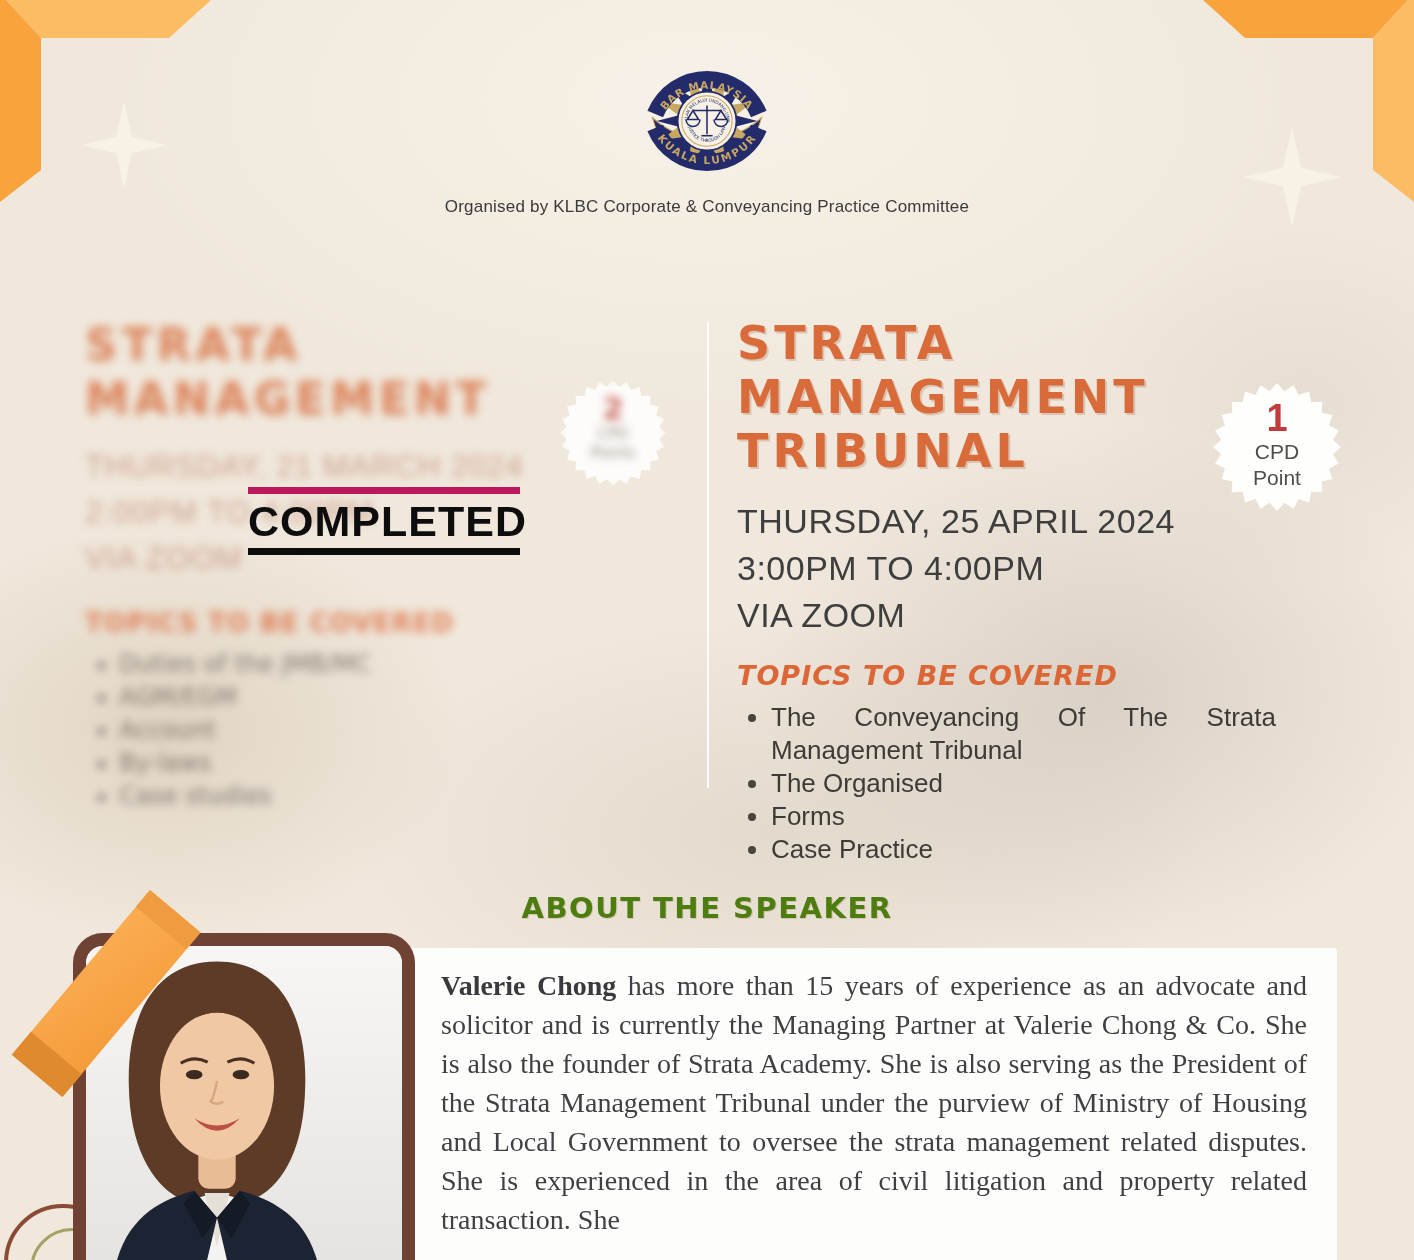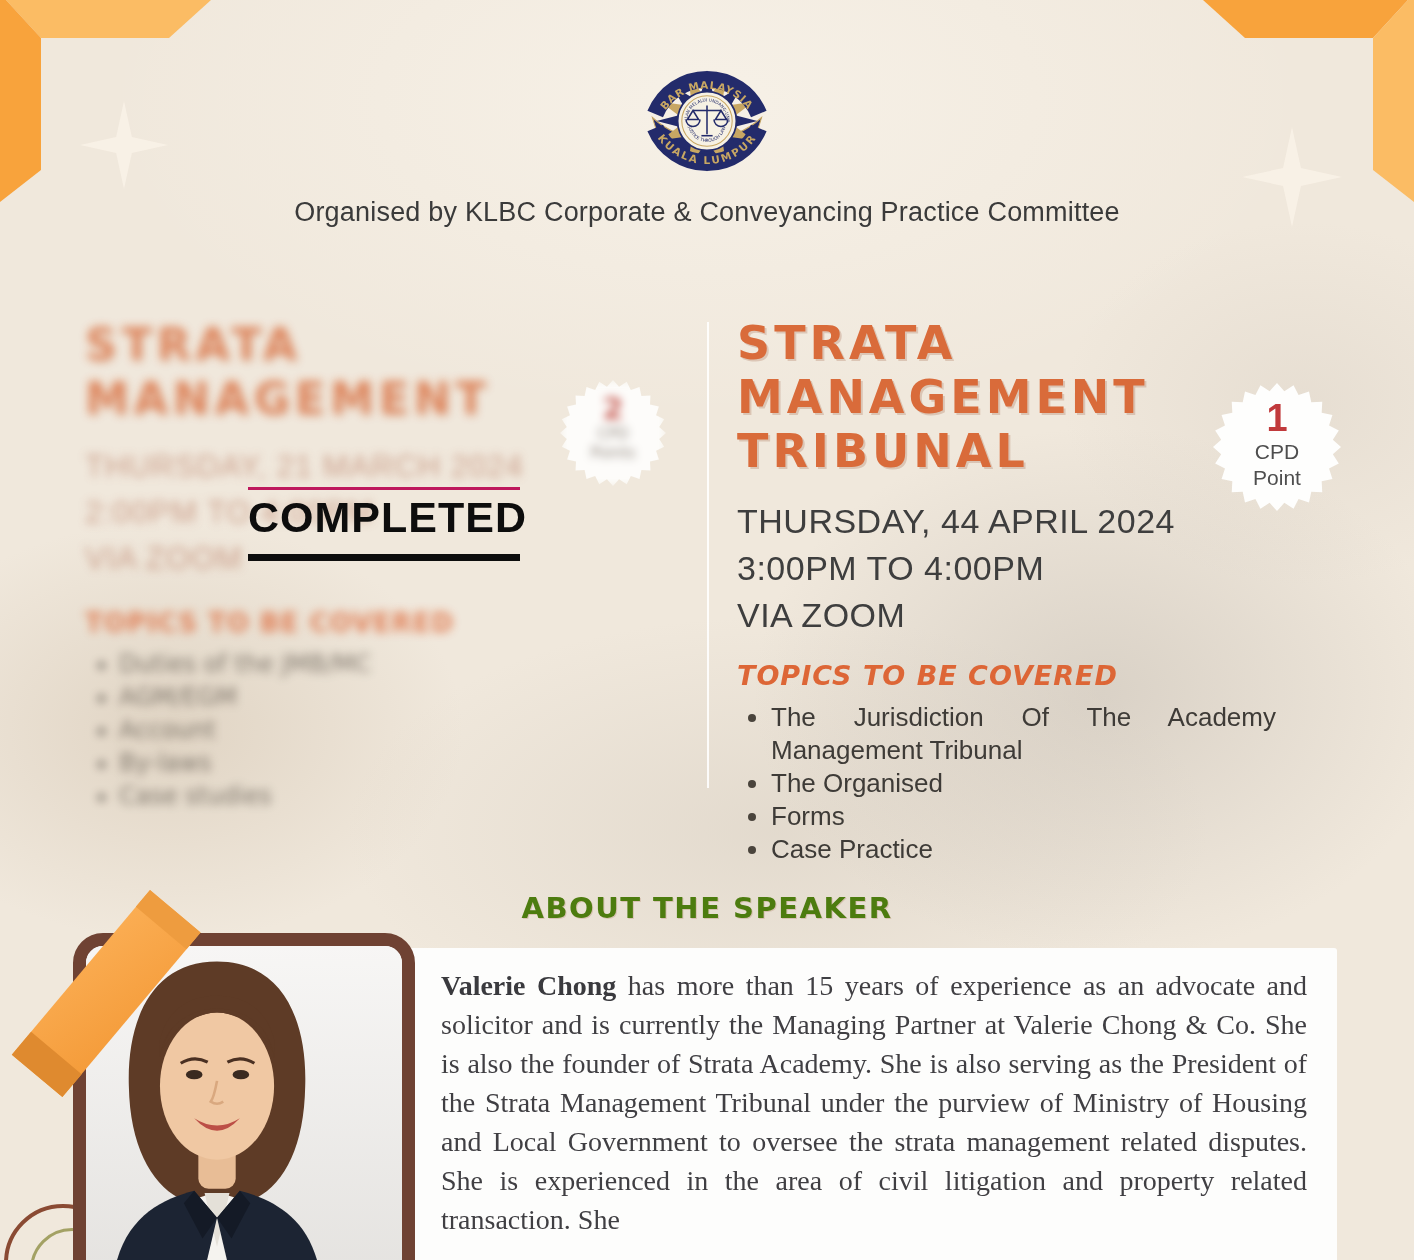--- a/index.html
+++ b/index.html
@@ -24,21 +24,21 @@
   
   .sparkle{
     z-index:1;background:#F8F1E6;opacity:.92;
     clip-path:polygon(50% 0%,59% 41%,100% 50%,59% 59%,50% 100%,41% 59%,0% 50%,41% 41%);
   }
   
   .logo{left:637px;top:50px;width:140px;height:142px;z-index:2;}
   
   .organiser{
     left:0;right:0;top:197px;text-align:center;z-index:2;
-    font-family:"Liberation Sans",sans-serif;font-size:27px;color:#3A3A3A;letter-spacing:.2px;
+    font-family:"Liberation Sans",sans-serif;font-size:17px;color:#3A3A3A;letter-spacing:.2px;
   }
   
   .divider{left:707px;top:322px;width:2px;height:466px;background:rgba(255,255,255,.88);z-index:2;}
   .event-title{
     font-weight:bold;color:#D96B3A;text-shadow:2px 2px 0 rgba(146,74,40,.22);
   }
   .past-panel{
     left:85px;top:318px;width:605px;z-index:2;
     filter:blur(5px);opacity:.78;
   }
@@ -68,22 +68,22 @@
   }
   .badge-upcoming{left:1213px;top:383px;width:128px;height:128px;padding-top:0;}
   .badge-upcoming .badge-number{margin-top:16px;font-size:38px;font-weight:bold;color:#C13A3C;line-height:1.05;font-family:"Liberation Sans",sans-serif;}
   .badge-upcoming .badge-label{font-size:21px;color:#4E4E4E;line-height:26px;font-family:"Liberation Sans",sans-serif;}
   .badge-past{left:560px;top:380px;width:106px;height:106px;filter:blur(4px);opacity:.9;}
   .badge-past .badge-number{margin-top:13px;font-size:30px;font-weight:bold;color:#C4544C;line-height:1.05;}
   .badge-past .badge-label{font-size:15px;color:#8A8078;line-height:19px;}
   
   .stamp{
     left:248px;top:487px;width:272px;z-index:6;text-align:center;
-    border-top:3px solid #be185d;border-bottom:7px solid #0D0D0D;
-    padding:3px 0 12px 0;
+    border-top:7px solid #be185d;border-bottom:7px solid #0D0D0D;
+    padding:3px 0 2px 0;
     font-family:"Liberation Sans",sans-serif;font-weight:bold;font-size:43px;
     letter-spacing:1px;color:#0D0D0D;
   }
   
   .about-heading{
     left:0;right:0;top:891px;text-align:center;z-index:2;
     font-size:29px;font-weight:bold;color:#4d7c0f;letter-spacing:1.5px;
     text-shadow:1px 1px 0 rgba(146,74,40,.2);
   }
   .bio-panel{left:409px;top:948px;width:928px;height:320px;background:#FDFDFC;z-index:2;border-radius:3px;}
@@ -198,27 +198,27 @@
   </div>
 
   <div class="abs stamp">COMPLETED</div>
 
   <div class="abs upcoming-panel">
     <div class="event-title">
       <div>STRATA MANAGEMENT</div>
       <div>TRIBUNAL</div>
     </div>
     <div class="schedule">
-      <div>THURSDAY, 44 APRIL 2024</div>
+      <div>THURSDAY, 25 APRIL 2024</div>
       <div>3:00PM TO 4:00PM</div>
       <div>VIA ZOOM</div>
     </div>
     <div class="topics-heading">TOPICS TO BE COVERED</div>
     <ul class="topics-list">
-      <li>The Jurisdiction Of The Academy Management Tribunal</li>
+      <li>The Conveyancing Of The Strata Management Tribunal</li>
       <li>The Organised</li>
       <li>Forms</li>
       <li>Case Practice</li>
     </ul>
   </div>
 
   <div class="abs badge badge-upcoming starburst" style="clip-path: polygon(50% 0%, 55.74% 6.38%, 62.94% 1.7%, 66.84% 9.35%, 75% 6.7%, 76.79% 15.09%, 85.36% 14.64%, 84.91% 23.21%, 93.3% 25%, 90.65% 33.16%, 98.3% 37.06%, 93.62% 44.26%, 100% 50%, 93.62% 55.74%, 98.3% 62.94%, 90.65% 66.84%, 93.3% 75%, 84.91% 76.79%, 85.36% 85.36%, 76.79% 84.91%, 75% 93.3%, 66.84% 90.65%, 62.94% 98.3%, 55.74% 93.62%, 50% 100%, 44.26% 93.62%, 37.06% 98.3%, 33.16% 90.65%, 25% 93.3%, 23.21% 84.91%, 14.64% 85.36%, 15.09% 76.79%, 6.7% 75%, 9.35% 66.84%, 1.7% 62.94%, 6.38% 55.74%, 0% 50%, 6.38% 44.26%, 1.7% 37.06%, 9.35% 33.16%, 6.7% 25%, 15.09% 23.21%, 14.64% 14.64%, 23.21% 15.09%, 25% 6.7%, 33.16% 9.35%, 37.06% 1.7%, 44.26% 6.38%);">
     <div class="badge-number">1</div>
     <div class="badge-label">CPD</div>
     <div class="badge-label">Point</div>

